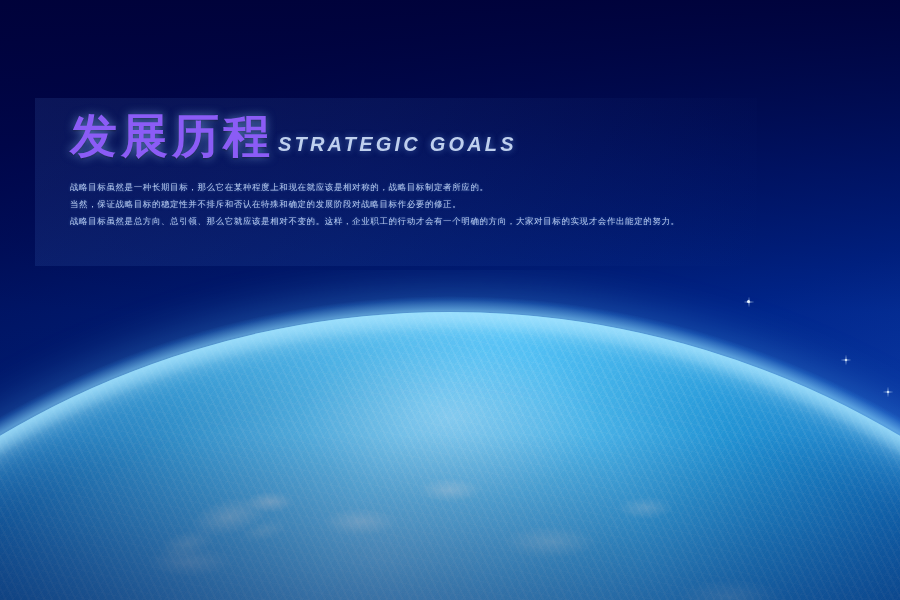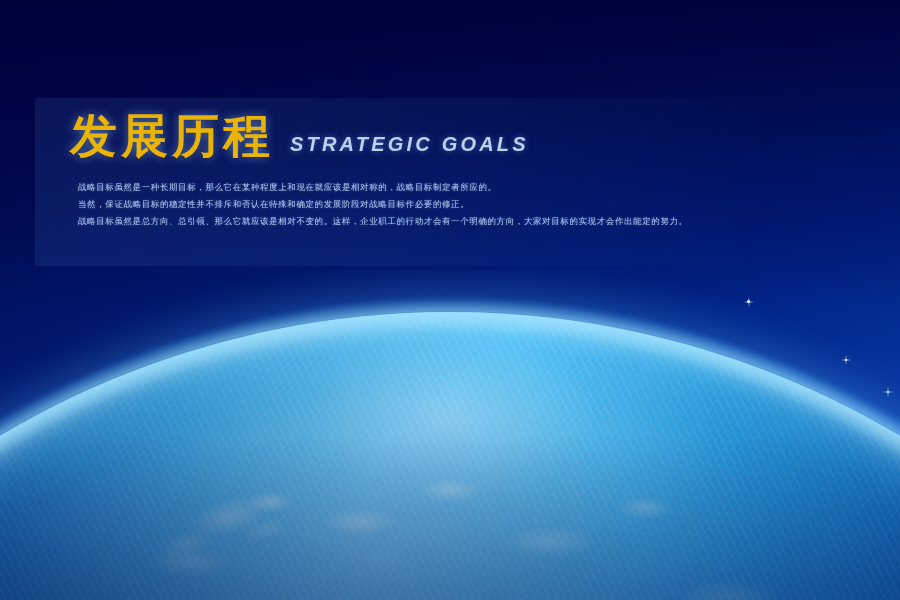--- a/index.html
+++ b/index.html
@@ -107,35 +107,35 @@
   .panel{
     position:absolute;left:35px;top:98px;width:722px;height:168px;
     background:linear-gradient(105deg, rgba(86,140,225,0.13) 0%, rgba(70,125,215,0.10) 45%, rgba(58,112,205,0.05) 75%, rgba(40,90,190,0.00) 100%);
   }
 
   
   .headline{position:absolute;left:70px;top:112px;width:700px;}
   .title-row{display:flex;align-items:flex-end;}
   .title-cn{
     font-family:"DejaVu Serif", "Liberation Serif", serif;
-    font-weight:700;font-size:47px;line-height:1;color:#eab308;
+    font-weight:700;font-size:47px;line-height:1;color:#8b5cf6;
     letter-spacing:4px;
     text-shadow:0 0 10px rgba(150,200,255,0.55), 0 1px 2px rgba(0,0,20,0.6);
     white-space:nowrap;
   }
   .title-en{
     font-family:"Liberation Sans", sans-serif;
     font-style:italic;font-weight:700;font-size:20px;
     letter-spacing:3.2px;
     color:rgba(206,222,248,0.92);
-    margin-left:16px;margin-bottom:3px;
+    margin-left:4px;margin-bottom:3px;
     text-shadow:0 0 6px rgba(120,170,240,0.5);
     white-space:nowrap;
   }
-  .body{margin-top:22px;margin-left:8px;}
+  .body{margin-top:22px;}
   .body p{
     margin:0 0 5px 0;
     font-family:"DejaVu Sans", "Liberation Sans", sans-serif;
     font-size:8.5px;line-height:12px;
     color:rgba(196,214,246,0.92);
     letter-spacing:.6px;
     text-shadow:0 0 3px rgba(90,150,230,0.55);
     white-space:nowrap;
   }
 </style>

